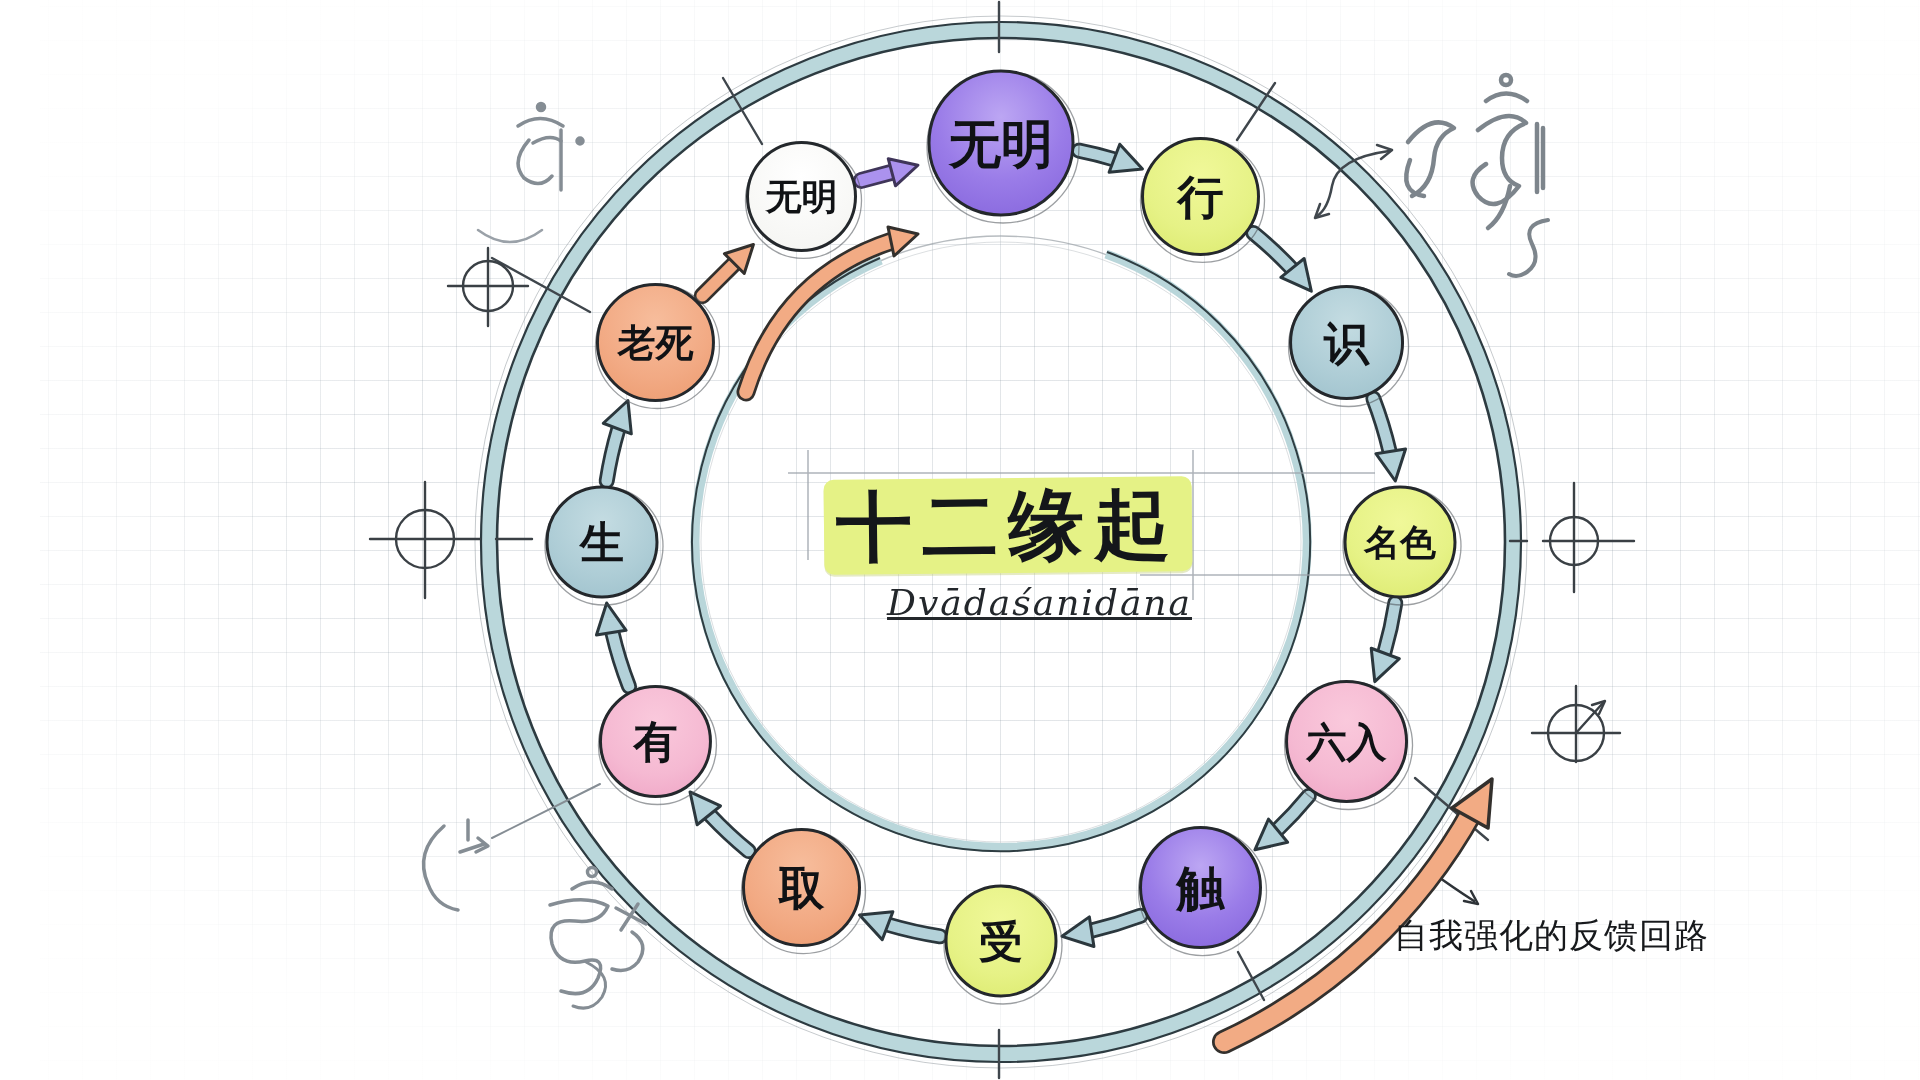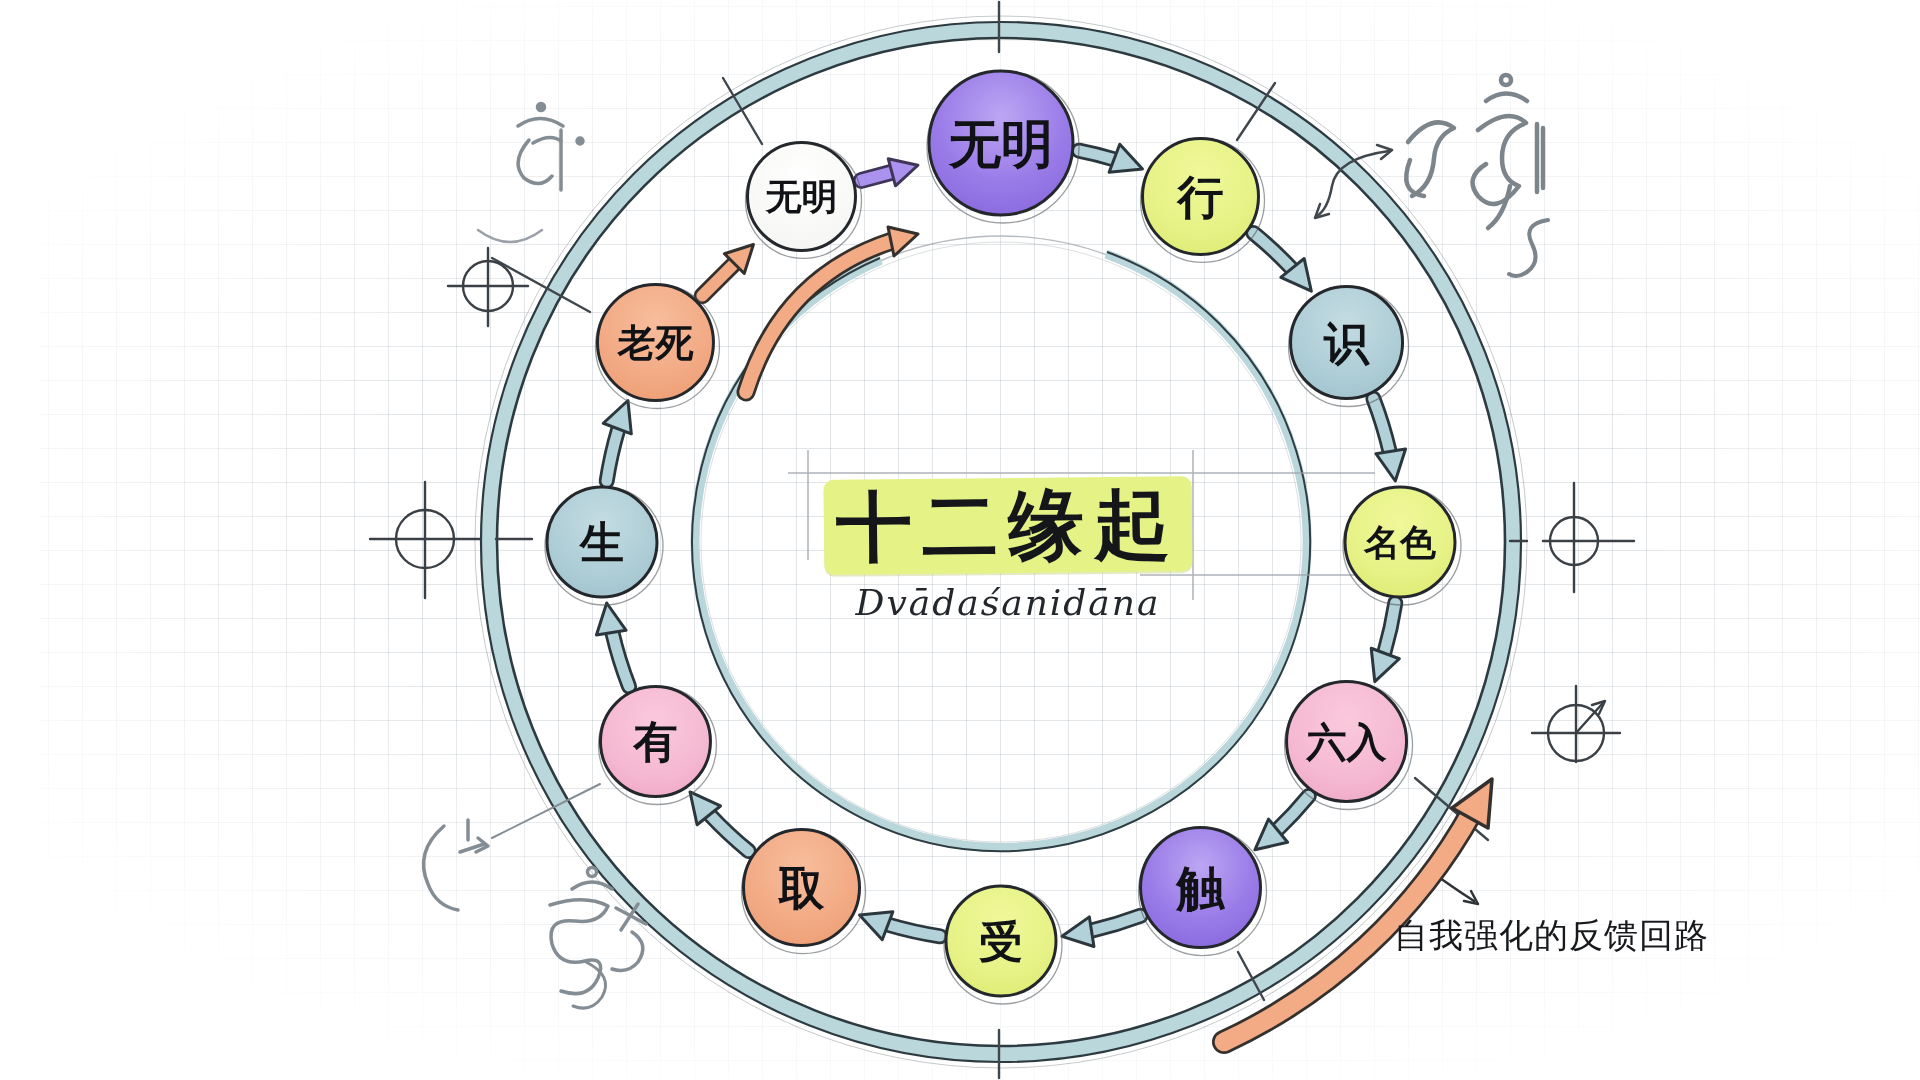--- a/index.html
+++ b/index.html
@@ -11,23 +11,23 @@
       linear-gradient(to bottom, rgba(125,140,152,.22) 1px, transparent 1px);
     background-size:34px 34px;background-position:8px 6px;}
   .vignette{position:absolute;inset:0;
     background:radial-gradient(ellipse 62% 58% at 50% 49%, rgba(255,255,255,0) 52%, rgba(255,255,255,.55) 74%, rgba(255,255,255,.95) 96%);}
   svg{position:absolute;inset:0;}
   .title-box{position:absolute;left:784px;top:478px;width:368px;height:95px;
     background:#e5f286;border-radius:10px;transform:rotate(-.6deg);
     display:flex;align-items:center;justify-content:center;
     box-shadow:0 2px 0 rgba(180,195,90,.35);}
   .title-box span{font-size:76px;font-weight:700;letter-spacing:10px;color:#14161a;line-height:1;}
-  .subtitle{position:absolute;left:784px;top:582px;width:368px;text-align:center;
+  .subtitle{position:absolute;left:784px;top:582px;width:368px;text-align:right;
     font-family:"DejaVu Serif","Liberation Serif",serif;font-style:italic;
-    font-size:36px;font-weight:500;color:#23272b;letter-spacing:2px;}
+    font-size:36px;font-weight:500;color:#23272b;letter-spacing:2px;text-decoration:underline;}
   .feedback-label{position:absolute;left:1354px;top:913px;white-space:nowrap;
     font-size:34px;font-weight:500;color:#17191c;letter-spacing:1px;}
 </style>
 </head>
 <body>
 
 <div class="stage">
   <div class="grid"></div>
   <div class="vignette"></div>
 

